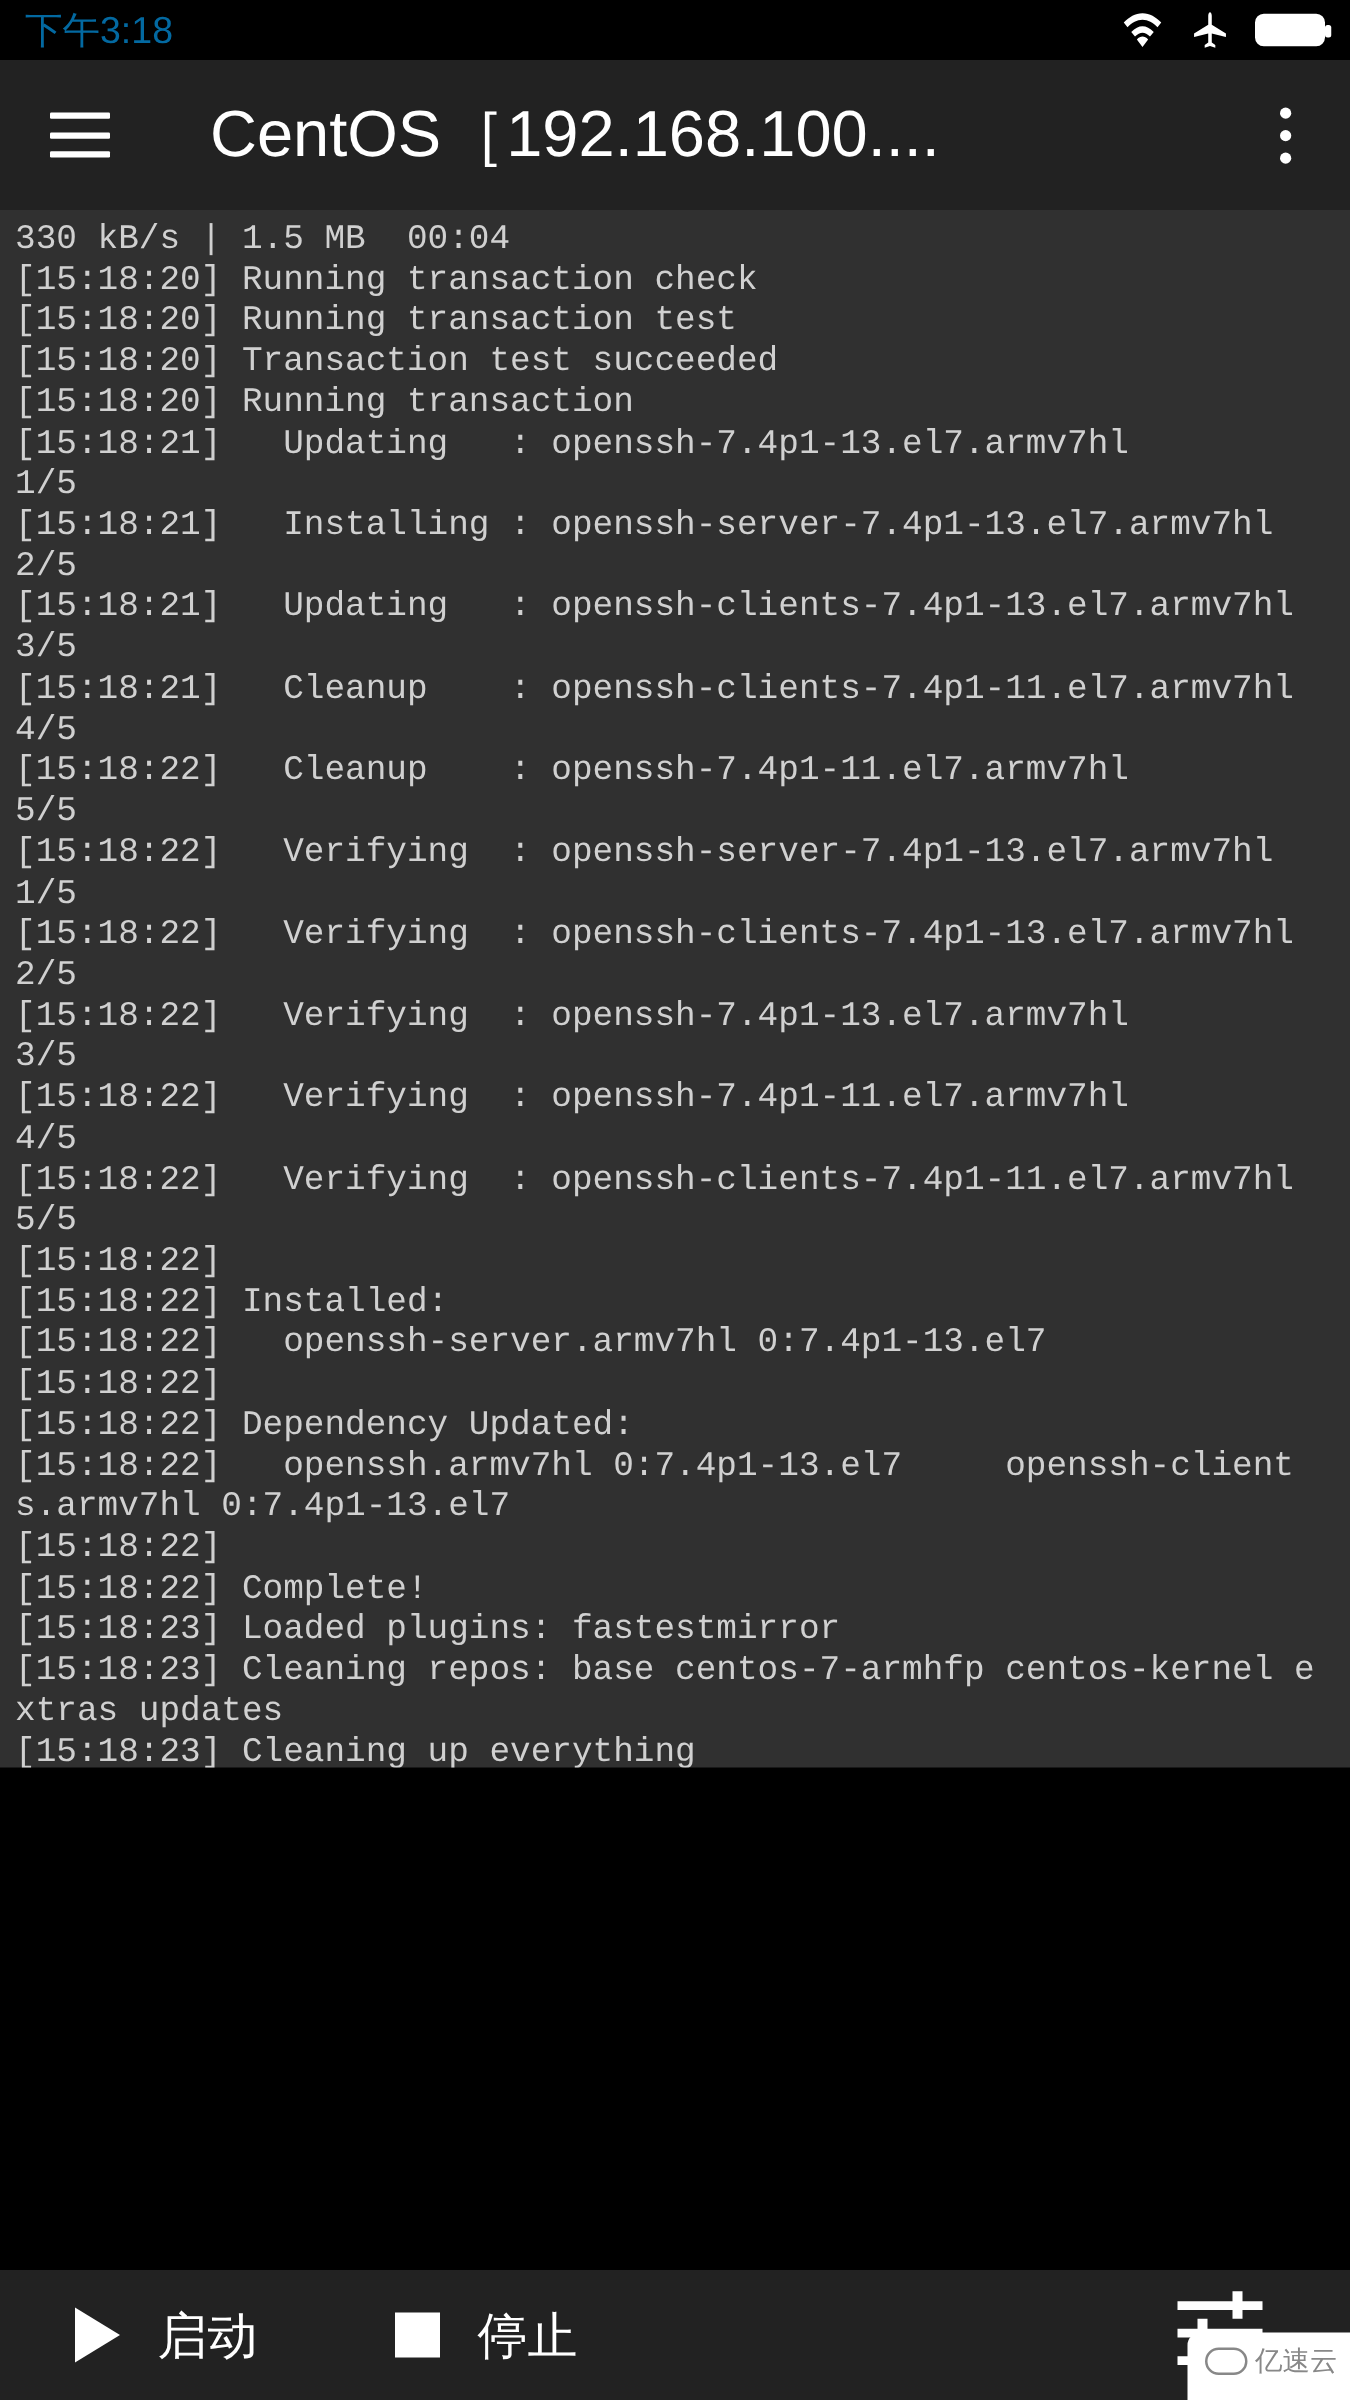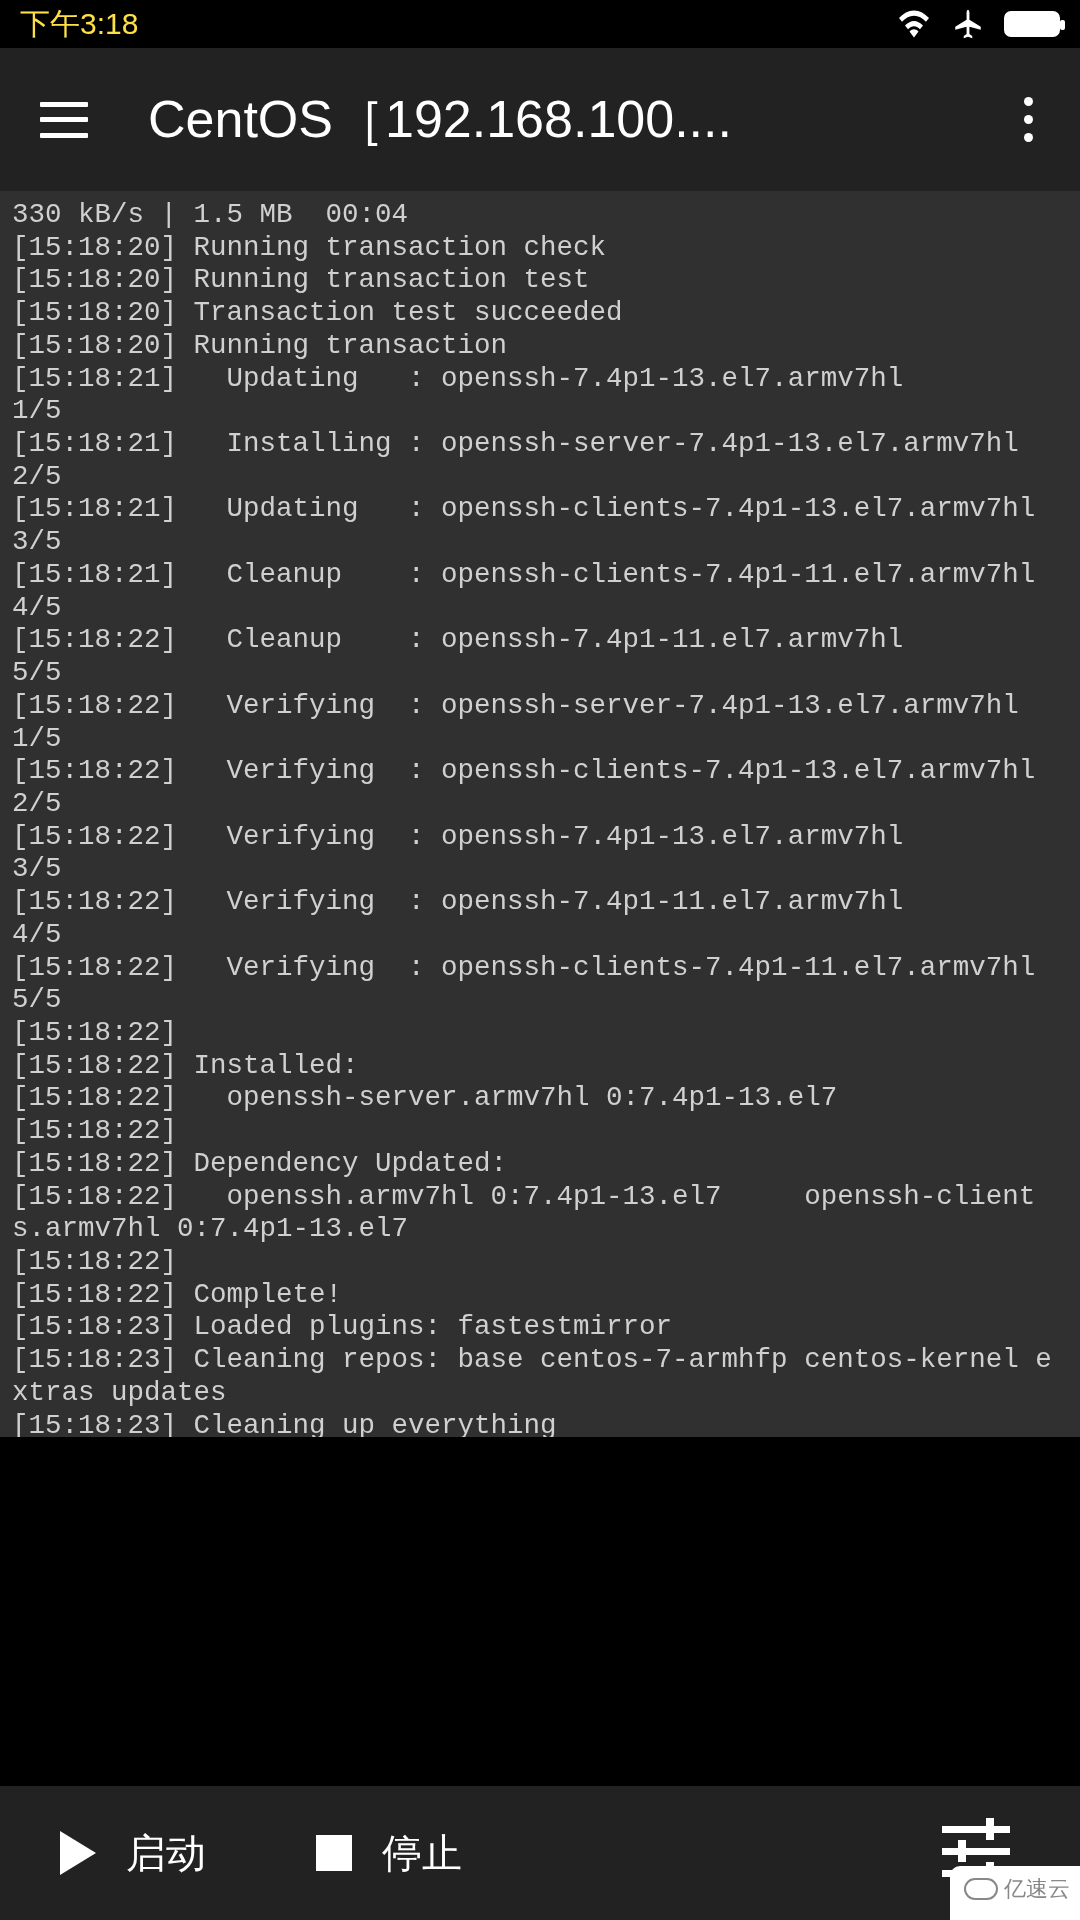--- a/index.html
+++ b/index.html
@@ -8,21 +8,21 @@
     height: 1920px;
     background: #000;
     color: #ccc;
     font-family: sans-serif;
     overflow: hidden;
   }
   
   .status-bar {
     height: 48px;
     background: #000;
-    color: #fde047;
+    color: #0369a1;
     display: flex;
     align-items: center;
     justify-content: space-between;
     padding: 0 20px;
     font-size: 30px;
   }
   .status-left { font-weight: 400; }
   .status-right { display: flex; align-items: center; gap: 18px; }
   .status-right svg { fill: #fff; }
   .battery {
@@ -35,26 +35,26 @@
   .battery::after {
     content: "";
     position: absolute;
     right: -8px; top: 6px;
     width: 5px; height: 10px;
     background: #fff;
     border-radius: 2px;
   }
   
   .app-header {
-    height: 143px;
+    height: 120px;
     background: #222;
     display: flex;
     align-items: center;
     padding: 0 24px;
-    gap: 40px;
+    gap: 60px;
   }
   .hamburger {
     width: 48px; height: 36px;
     display: flex; flex-direction: column; justify-content: space-between;
     margin-left:16px;
   }
   .hamburger span { display:block; height:5px; background:#fff; border-radius:1px;}
   .app-title {
     flex: 1;
     color: #fff;
@@ -80,21 +80,21 @@
     padding: 8px 12px 24px 12px;
     white-space: pre-wrap;
     word-break: break-all;
     height: 1246px;
     overflow: hidden;
   }
   
   .bottom-bar {
     position: absolute;
     bottom: 0; left: 0; right: 0;
-    height: 134px;
+    height: 104px;
     background: #222;
     display: flex;
     align-items: center;
     color: #fff;
     font-size: 40px;
   }
   .bb-item {
     display: flex;
     align-items: center;
     gap: 30px;

